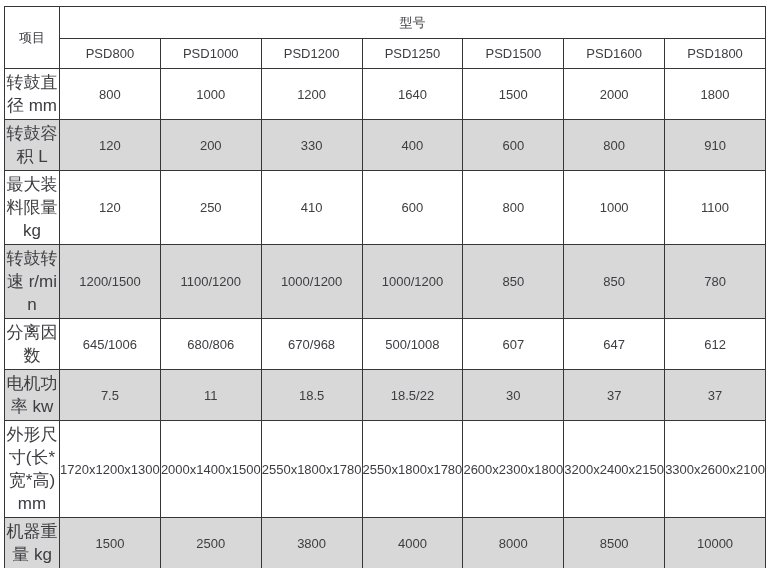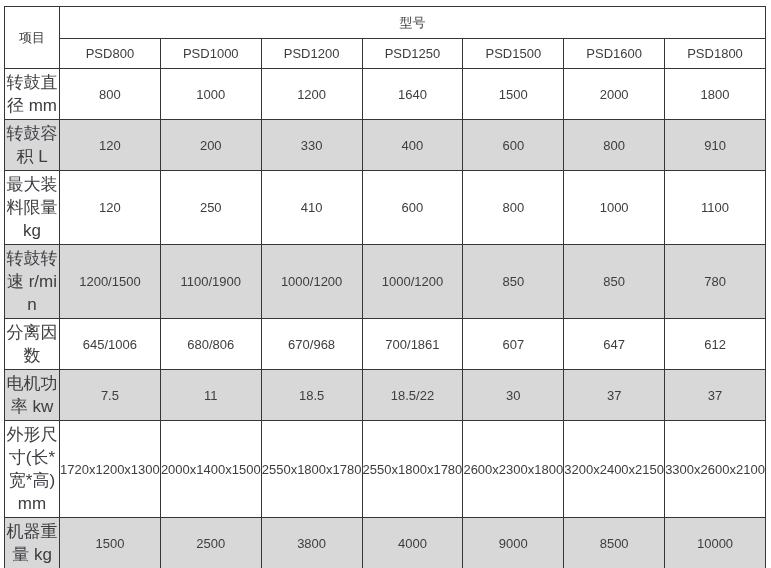--- a/index.html
+++ b/index.html
@@ -104,33 +104,33 @@
           <td class="value-cell">250</td>
           <td class="value-cell">410</td>
           <td class="value-cell">600</td>
           <td class="value-cell">800</td>
           <td class="value-cell">1000</td>
           <td class="value-cell">1100</td>
         </tr>
         <tr>
           <th class="row-label">转鼓转速 r/min</th>
           <td class="value-cell">1200/1500</td>
-          <td class="value-cell">1100/1900</td>
+          <td class="value-cell">1100/1200</td>
           <td class="value-cell">1000/1200</td>
           <td class="value-cell">1000/1200</td>
           <td class="value-cell">850</td>
           <td class="value-cell">850</td>
           <td class="value-cell">780</td>
         </tr>
         <tr>
           <th class="row-label">分离因数</th>
           <td class="value-cell">645/1006</td>
           <td class="value-cell">680/806</td>
           <td class="value-cell">670/968</td>
-          <td class="value-cell">700/1861</td>
+          <td class="value-cell">500/1008</td>
           <td class="value-cell">607</td>
           <td class="value-cell">647</td>
           <td class="value-cell">612</td>
         </tr>
         <tr>
           <th class="row-label">电机功率 kw</th>
           <td class="value-cell">7.5</td>
           <td class="value-cell">11</td>
           <td class="value-cell">18.5</td>
           <td class="value-cell">18.5/22</td>
@@ -147,19 +147,19 @@
           <td class="value-cell">2600x2300x1800</td>
           <td class="value-cell">3200x2400x2150</td>
           <td class="value-cell">3300x2600x2100</td>
         </tr>
         <tr>
           <th class="row-label">机器重量 kg</th>
           <td class="value-cell">1500</td>
           <td class="value-cell">2500</td>
           <td class="value-cell">3800</td>
           <td class="value-cell">4000</td>
-          <td class="value-cell">9000</td>
+          <td class="value-cell">8000</td>
           <td class="value-cell">8500</td>
           <td class="value-cell">10000</td>
         </tr>
       </tbody>
   </table>
 </div>
 
 </body></html>

